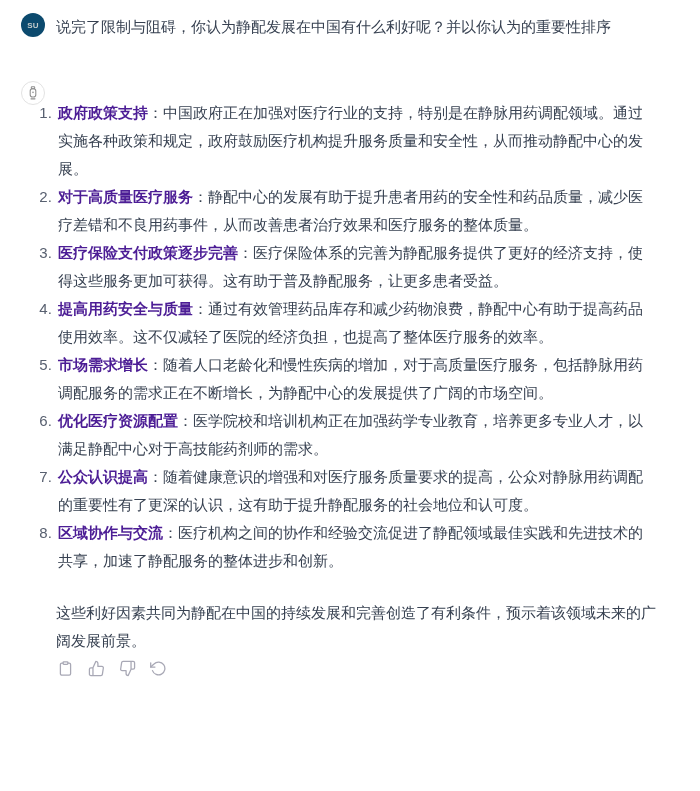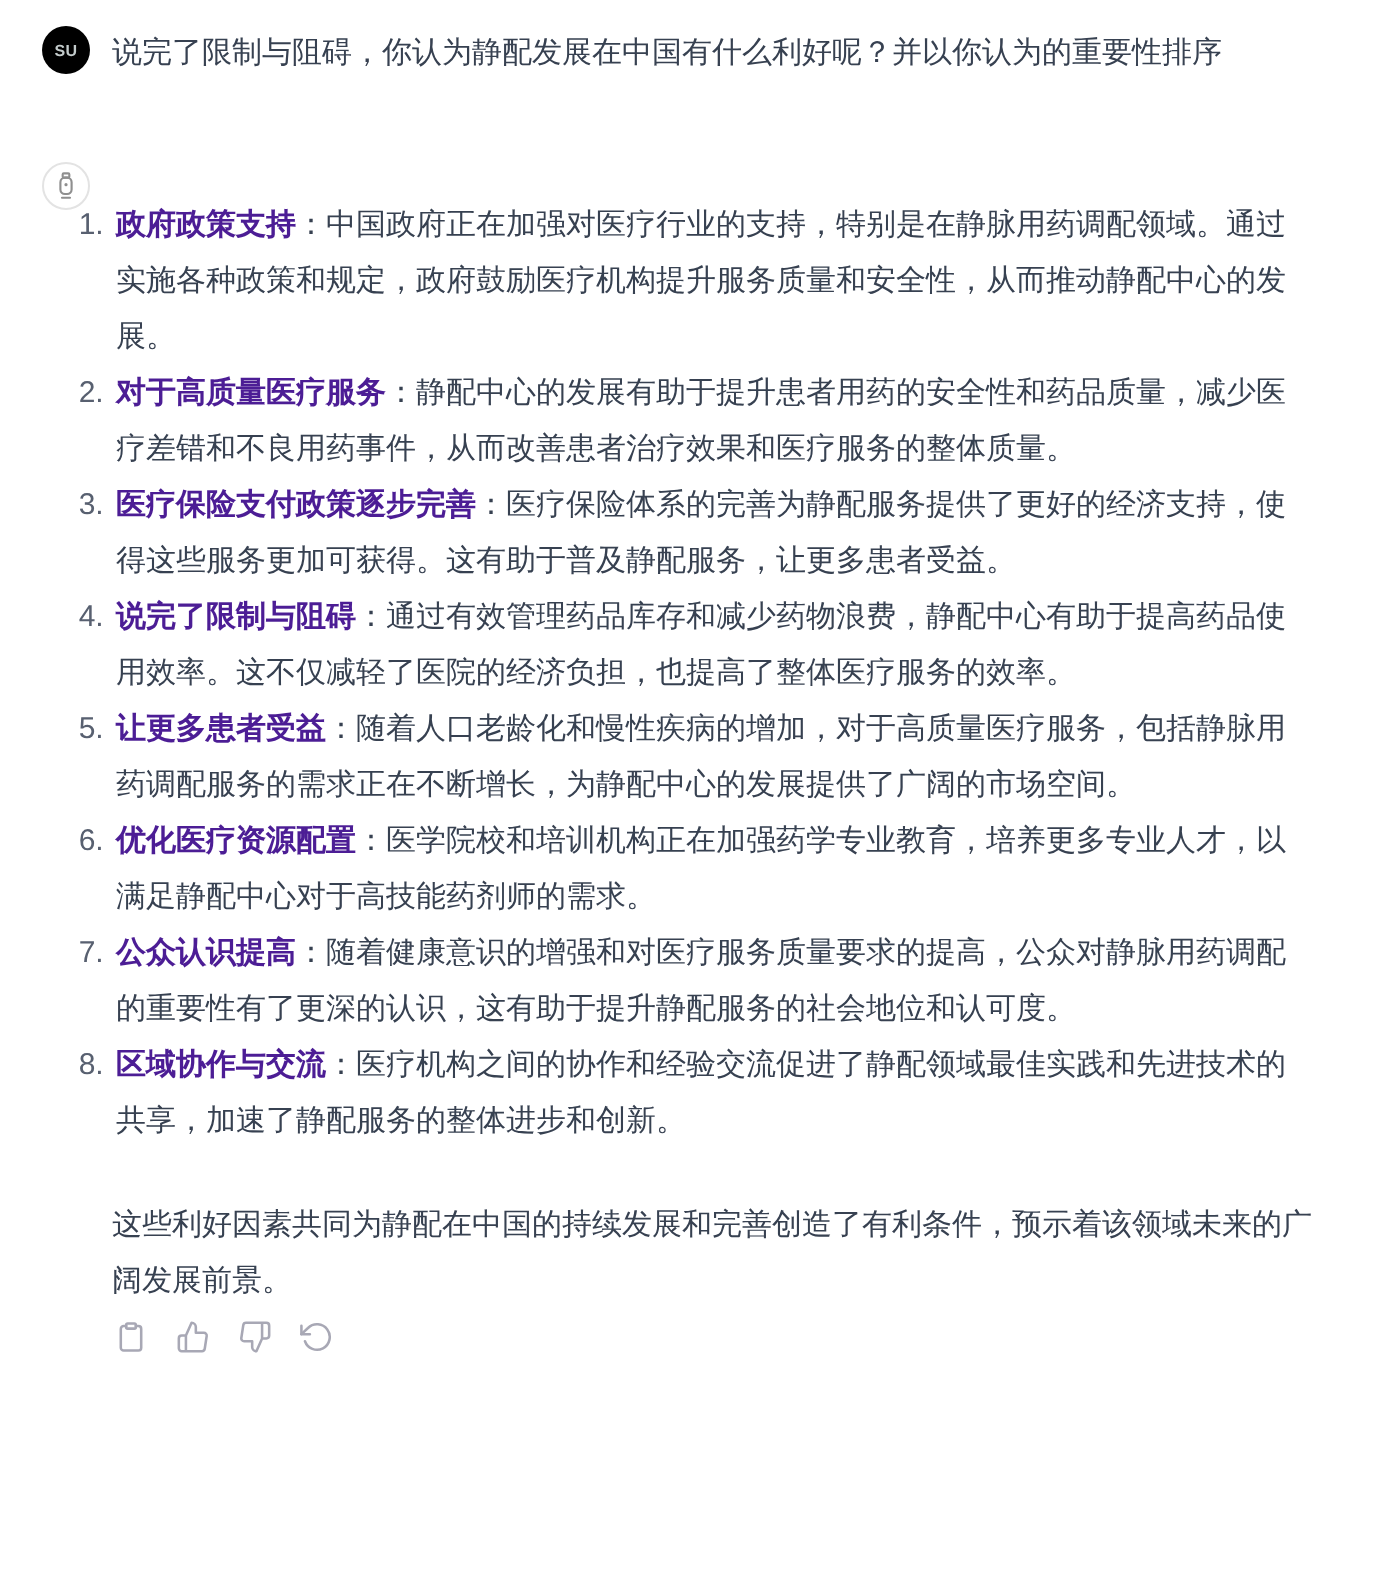--- a/index.html
+++ b/index.html
@@ -18,21 +18,21 @@
   }
   .turn--assistant { margin-top: 40px; }
   .avatar {
     width: 24px; height: 24px;
     border-radius: 50%;
     flex: 0 0 24px;
     display: flex; align-items: center; justify-content: center;
     margin-top: 0px;
   }
   .avatar--user {
-    background: #000000;
+    background: #0c4a6e;
     color: #c3cbcb;
     font-size: 8px;
     font-weight: 700;
     letter-spacing: .2px;
   }
   .avatar--assistant {
     background: #ffffff;
     border: 1px solid #e3e3e3;
   }
   .content { flex: 1 1 auto; min-width: 0; }
@@ -98,22 +98,22 @@
       </svg>
     </span>
   </div>
   <div class="content">
 
 
     <ol class="benefits" id="benefits-list">
         <li><strong>政府政策支持</strong>：中国政府正在加强对医疗行业的支持，特别是在静脉用药调配领域。通过实施各种政策和规定，政府鼓励医疗机构提升服务质量和安全性，从而推动静配中心的发展。</li>
         <li><strong>对于高质量医疗服务</strong>：静配中心的发展有助于提升患者用药的安全性和药品质量，减少医疗差错和不良用药事件，从而改善患者治疗效果和医疗服务的整体质量。</li>
         <li><strong>医疗保险支付政策逐步完善</strong>：医疗保险体系的完善为静配服务提供了更好的经济支持，使得这些服务更加可获得。这有助于普及静配服务，让更多患者受益。</li>
-        <li><strong>说完了限制与阻碍</strong>：通过有效管理药品库存和减少药物浪费，静配中心有助于提高药品使用效率。这不仅减轻了医院的经济负担，也提高了整体医疗服务的效率。</li>
-        <li><strong>让更多患者受益</strong>：随着人口老龄化和慢性疾病的增加，对于高质量医疗服务，包括静脉用药调配服务的需求正在不断增长，为静配中心的发展提供了广阔的市场空间。</li>
+        <li><strong>提高用药安全与质量</strong>：通过有效管理药品库存和减少药物浪费，静配中心有助于提高药品使用效率。这不仅减轻了医院的经济负担，也提高了整体医疗服务的效率。</li>
+        <li><strong>市场需求增长</strong>：随着人口老龄化和慢性疾病的增加，对于高质量医疗服务，包括静脉用药调配服务的需求正在不断增长，为静配中心的发展提供了广阔的市场空间。</li>
         <li><strong>优化医疗资源配置</strong>：医学院校和培训机构正在加强药学专业教育，培养更多专业人才，以满足静配中心对于高技能药剂师的需求。</li>
         <li><strong>公众认识提高</strong>：随着健康意识的增强和对医疗服务质量要求的提高，公众对静脉用药调配的重要性有了更深的认识，这有助于提升静配服务的社会地位和认可度。</li>
         <li><strong>区域协作与交流</strong>：医疗机构之间的协作和经验交流促进了静配领域最佳实践和先进技术的共享，加速了静配服务的整体进步和创新。</li>
       </ol>
 
     <p class="para closing">这些利好因素共同为静配在中国的持续发展和完善创造了有利条件，预示着该领域未来的广阔发展前景。</p>
 
     <div class="actions">
       <button class="action-btn" aria-label="copy">
         <span>

